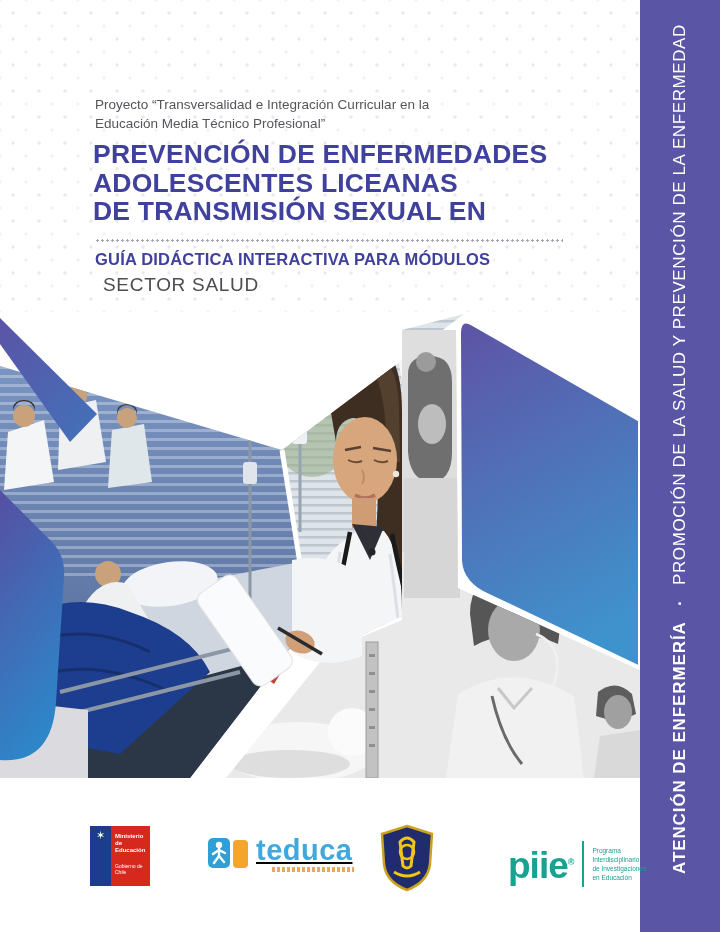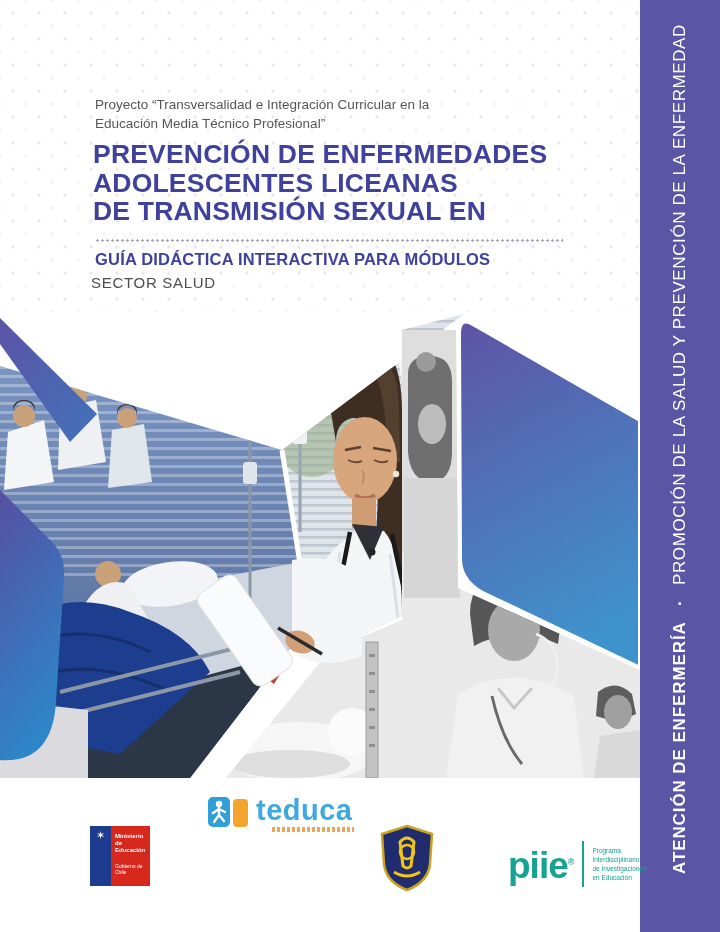--- a/index.html
+++ b/index.html
@@ -13,21 +13,21 @@
 
   
   .project{position:absolute;left:95px;top:95px;font-size:13.5px;line-height:19px;color:#55565a;}
   .title{position:absolute;left:93px;top:140px;font-size:26.5px;line-height:28.5px;
     font-weight:bold;color:#40409d;letter-spacing:0.2px;}
   .dotline{position:absolute;left:95px;top:239px;width:468px;height:3px;
     background-image:radial-gradient(circle,#a4a4b2 1.1px,rgba(0,0,0,0) 1.3px);
     background-size:5px 3px;background-repeat:repeat-x;}
   .subtitle{position:absolute;left:95px;top:250px;font-size:16.5px;font-weight:bold;
     color:#40409d;letter-spacing:0.2px;}
-  .sector{position:absolute;left:91px;top:274px;font-size:15px;color:#4c4d51;letter-spacing:0.7px;}
+  .sector{position:absolute;left:103px;top:274px;font-size:19px;color:#4c4d51;letter-spacing:0.7px;}
 
   
   .sidebar{position:absolute;left:640px;top:0;width:80px;height:932px;background:#5b55a6;}
   .vtext{position:absolute;left:0;top:0;width:80px;height:932px;writing-mode:vertical-rl;
     transform:rotate(180deg);box-sizing:border-box;padding-top:58px;line-height:80px;
     font-size:17px;color:#ffffff;letter-spacing:0.6px;white-space:nowrap;}
   .vtext .b{font-weight:bold;letter-spacing:0.9px;}
   .vtext .sep{margin:15px 0;font-weight:bold;}
 
   
@@ -35,21 +35,21 @@
 
   
   .gob{position:absolute;left:90px;top:826px;width:60px;height:60px;display:flex;}
   .gob-blue{width:21px;background:#1d3c8f;position:relative;}
   .gob-emblem{position:absolute;left:0;top:3px;width:21px;text-align:center;
     color:#ffffff;font-size:11px;line-height:12px;}
   .gob-red{flex:1;background:#d7281e;position:relative;}
   .gob-t1{position:absolute;left:4px;top:7px;font-size:6px;line-height:7px;font-weight:bold;color:#ffffff;}
   .gob-t2{position:absolute;left:4px;bottom:11px;font-size:5px;color:#ffffff;}
 
-  .ted{position:absolute;left:208px;top:796px;display:flex;align-items:center;}
+  .ted{position:absolute;left:208px;top:836px;display:flex;align-items:flex-end;text-decoration:underline;}
   .ted-ic{position:relative;width:41px;height:34px;}
   .ted-b{position:absolute;left:0;top:0;width:22px;height:30px;border-radius:5px;background:#2f9fd6;}
   .ted-o{position:absolute;left:25px;top:2px;width:15px;height:28px;border-radius:4px;background:#f4a52e;}
   .ted-man{position:absolute;left:2px;top:2px;}
   .ted-tx{margin-left:7px;}
   .ted-word{font-size:29px;line-height:29px;font-weight:bold;color:#3fa8dc;letter-spacing:0.5px;}
   .ted-tag{margin-top:2px;margin-left:16px;height:5px;width:82px;
     background:repeating-linear-gradient(90deg,#e8a75a 0 3px,rgba(0,0,0,0) 3px 5px);}
 
   .crest{position:absolute;left:380px;top:824px;}

